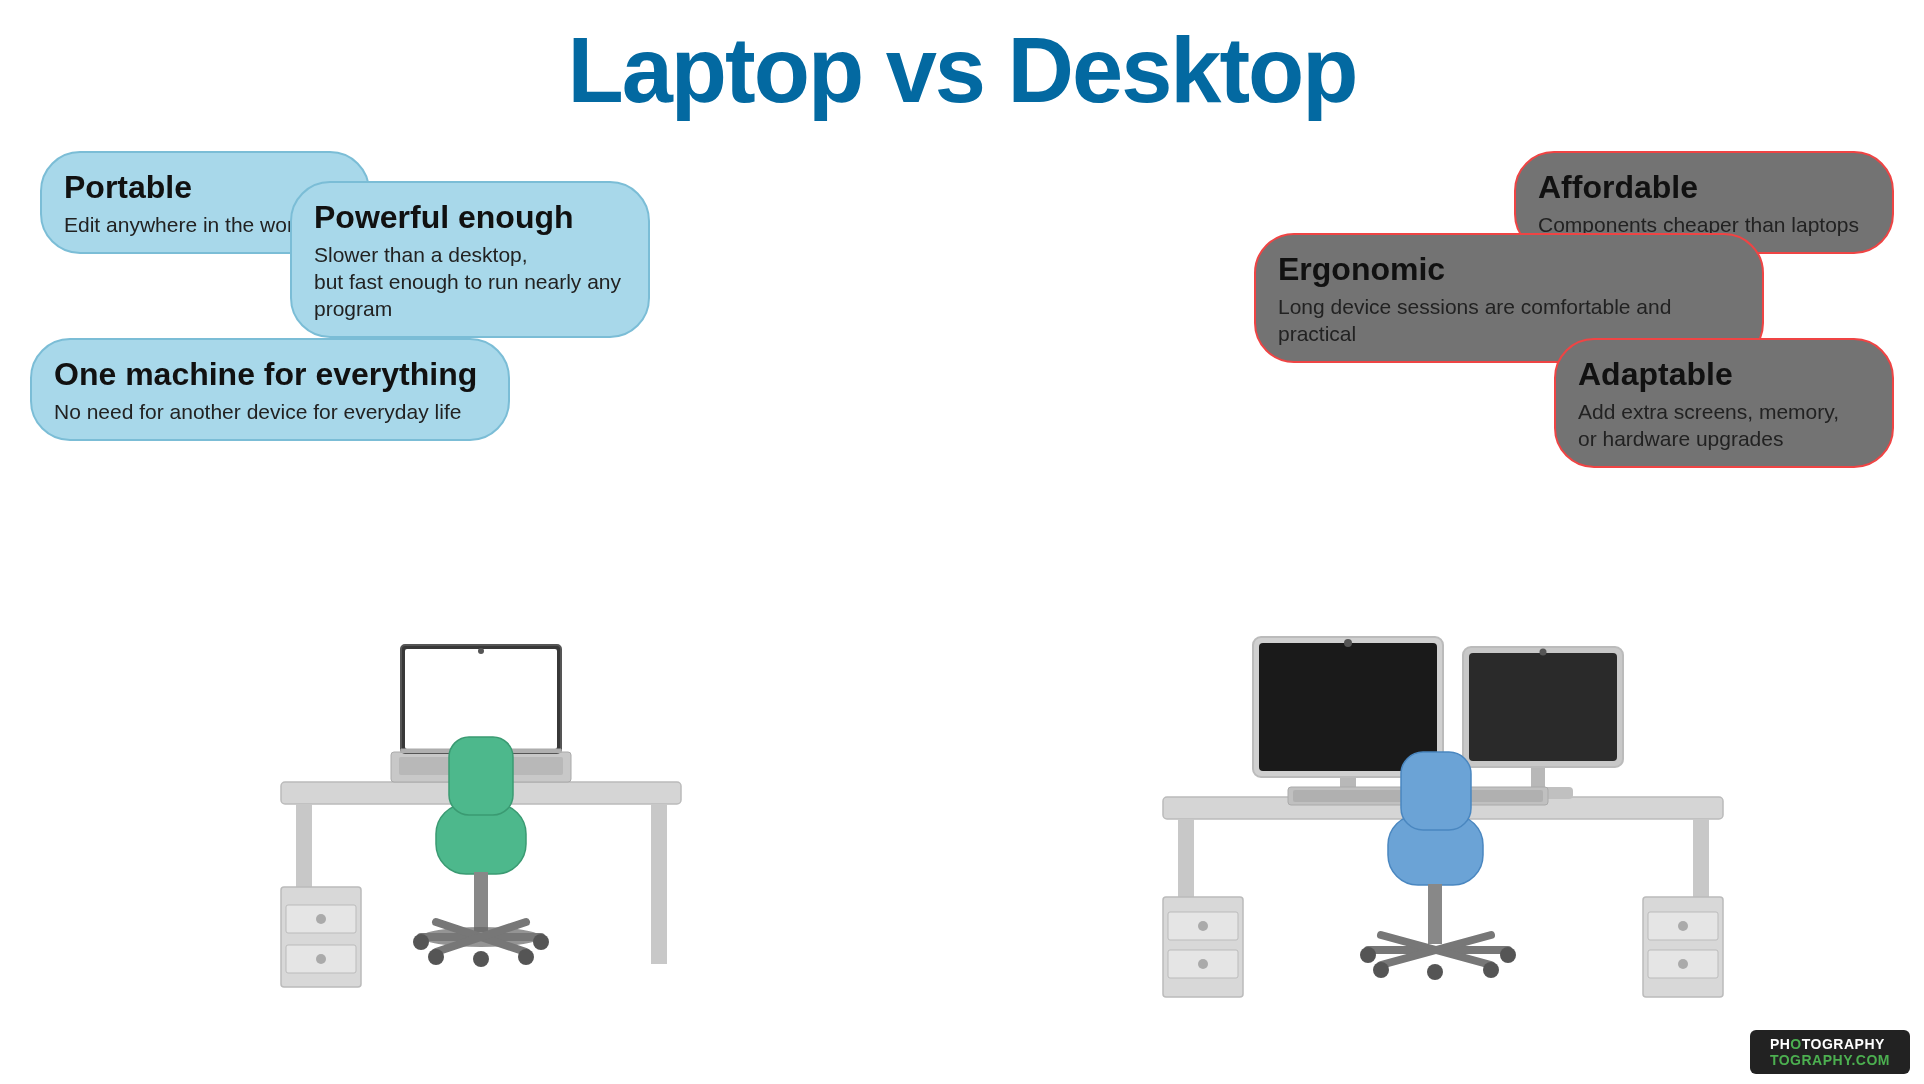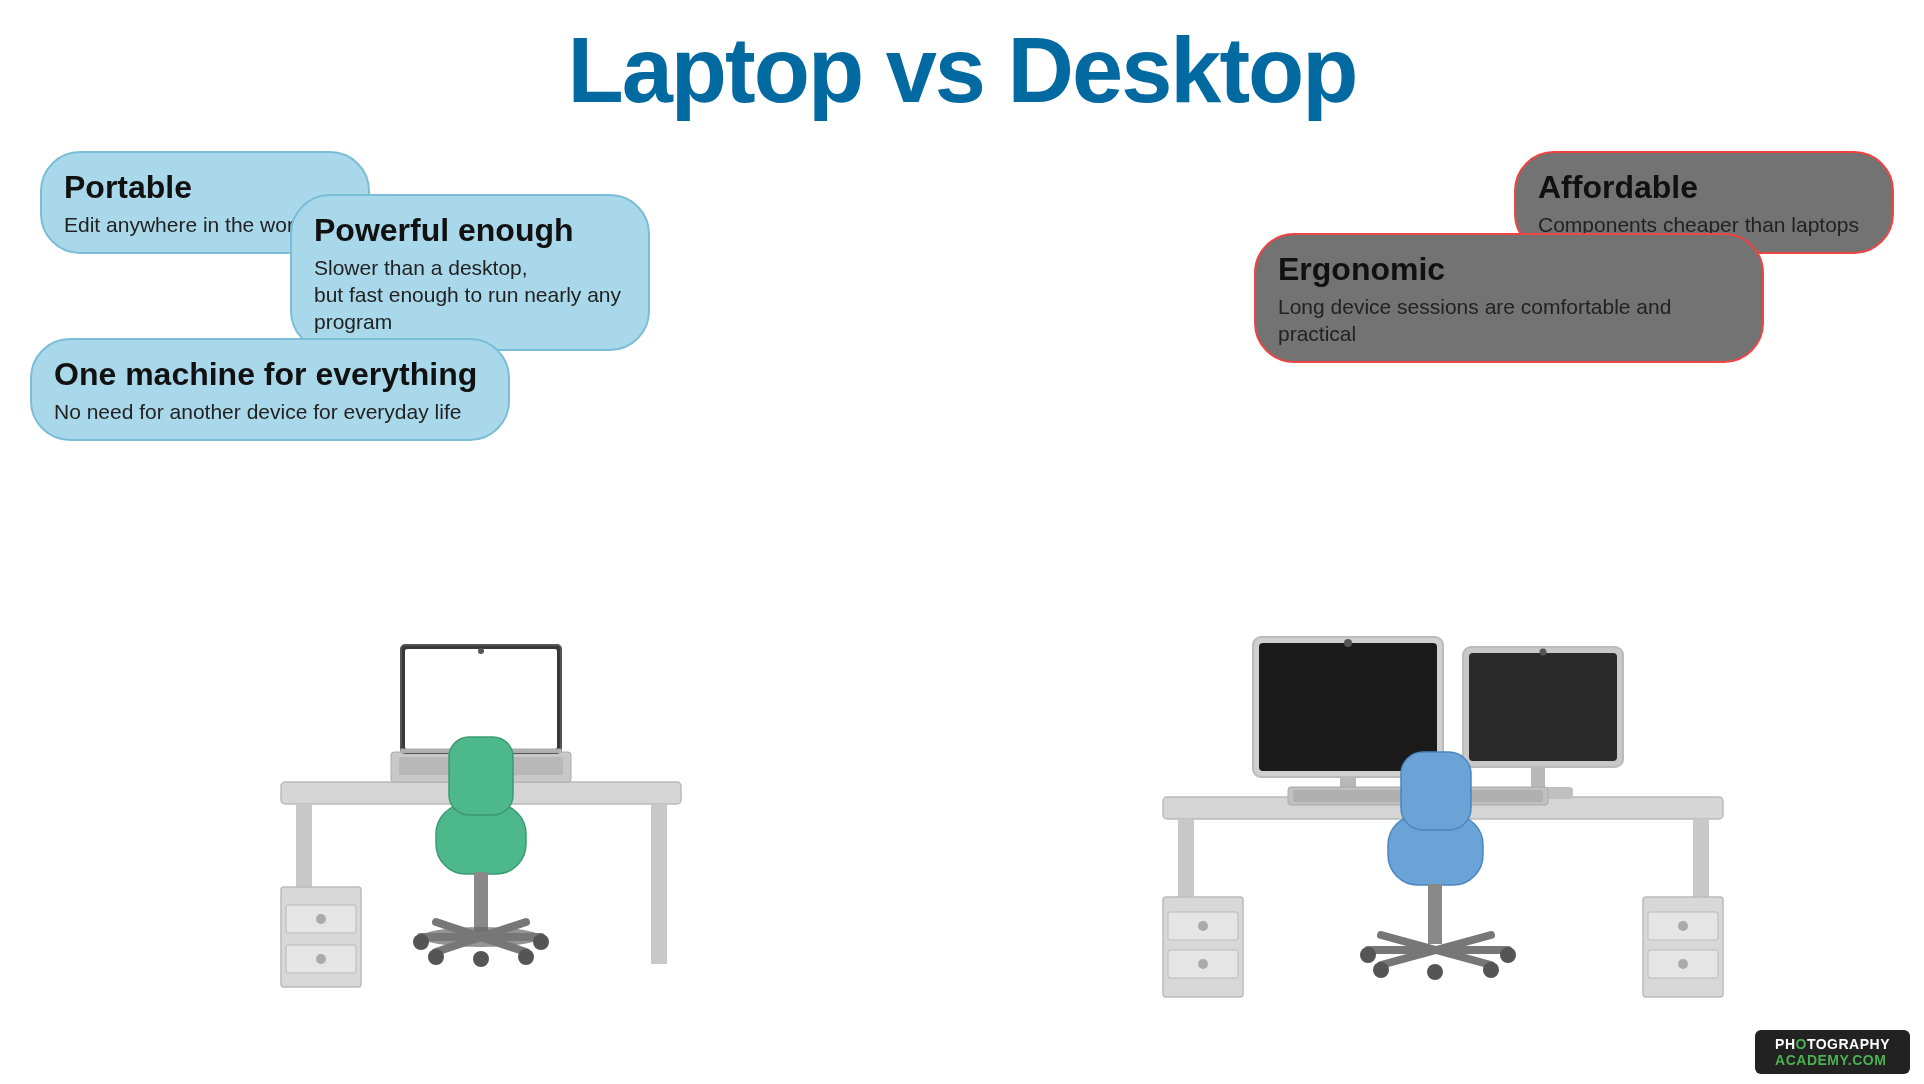--- a/index.html
+++ b/index.html
@@ -78,21 +78,20 @@
     .bubble-portable {
       top: 28px;
       left: 40px;
       width: 330px;
     }
 
     .bubble-powerful {
       top: 58px;
       left: 290px;
       width: 360px;
-      margin-top: 13px;
     }
 
     .bubble-one-machine {
       top: 215px;
       left: 30px;
       width: 480px;
     }
 
     
     .bubble-affordable {
@@ -225,20 +224,25 @@
     <div class="bubble bubble-green bubble-affordable">
       <span class="bubble-title">Affordable</span>
       <span class="bubble-sub">Components cheaper than laptops</span>
     </div>
 
     <div class="bubble bubble-green bubble-ergonomic">
       <span class="bubble-title">Ergonomic</span>
       <span class="bubble-sub">Long device sessions are comfortable and practical</span>
     </div>
 
+    <div class="bubble bubble-green bubble-adaptable">
+      <span class="bubble-title">Adaptable</span>
+      <span class="bubble-sub" style="white-space:pre-line;">Add extra screens, memory,
+or hardware upgrades</span>
+    </div>
 
     <svg class="desk-scene-right" viewBox="0 0 620 480" xmlns="http://www.w3.org/2000/svg">
 
       <rect x="30" y="210" width="560" height="22" rx="4" fill="#d5d5d5" stroke="#bbb" stroke-width="1.5"></rect>
 
       <rect x="45" y="232" width="16" height="150" fill="#c8c8c8"></rect>
 
       <rect x="560" y="232" width="16" height="150" fill="#c8c8c8"></rect>
 
       <rect x="30" y="310" width="80" height="100" rx="3" fill="#d8d8d8" stroke="#bbb" stroke-width="1.5"></rect>
@@ -287,14 +291,14 @@
       <circle cx="248" cy="383" r="8" fill="#555"></circle>
       <circle cx="358" cy="383" r="8" fill="#555"></circle>
       <circle cx="302" cy="385" r="8" fill="#555"></circle>
     </svg>
 
   </div>
 
 </div>
 
 <div class="watermark">
-  PH<span class="accent">O</span>TOGRAPHY<br><span class="accent">ACADEMY.COM</span>
+  PH<span class="accent">O</span>TOGRAPHY<br><span class="accent">TOGRAPHY.COM</span>
 </div>
 
 </body></html>

